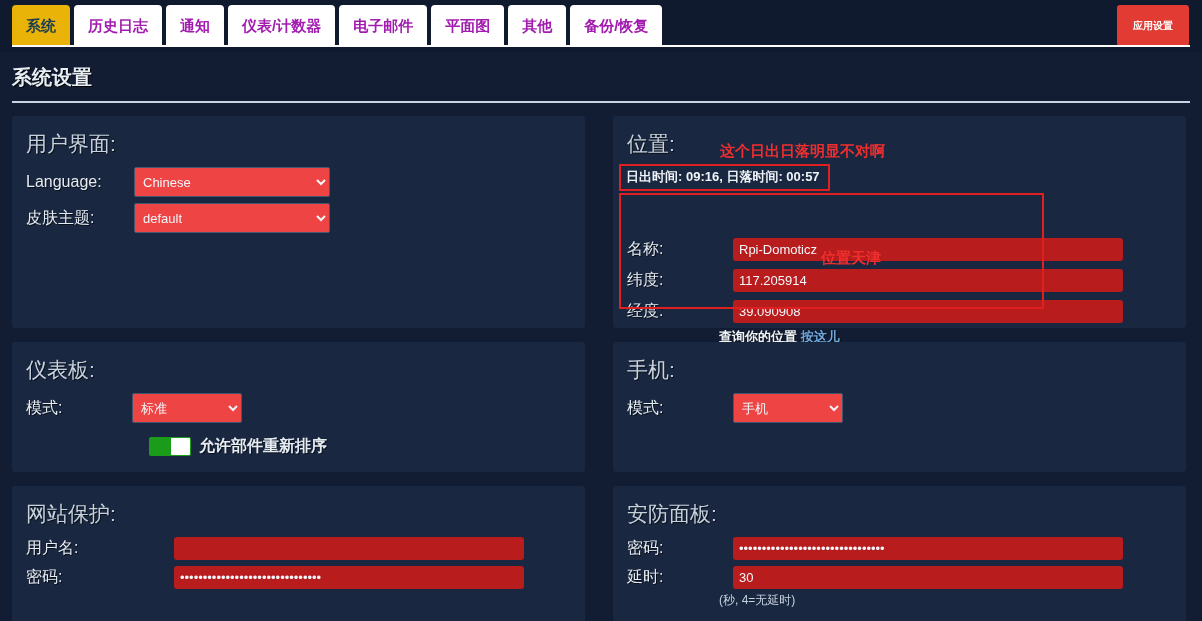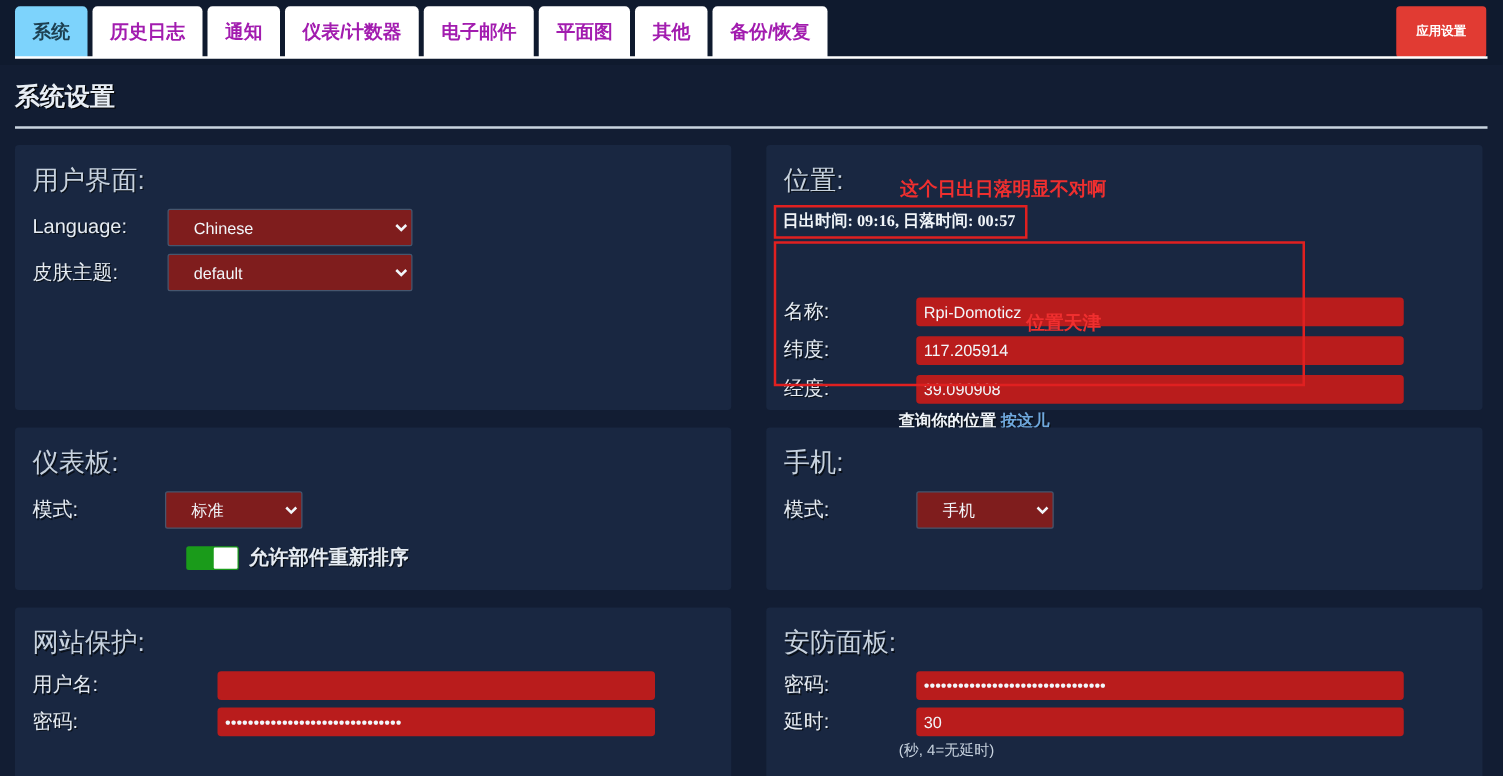--- a/index.html
+++ b/index.html
@@ -28,21 +28,21 @@
     margin-right: 4px;
     background: #ffffff;
     color: #a21caf;
     font-size: 15px;
     font-weight: bold;
     border-radius: 4px 4px 0 0;
     cursor: pointer;
     white-space: nowrap;
   }
   .tab.active {
-    background: #7dd3fc;
+    background: #eab308;
     color: #1d3f50;
   }
   .tabbar-underline {
     position: absolute;
     left: 12px;
     right: 12px;
     bottom: 5px;
     height: 2px;
     background: #ffffff;
   }
@@ -116,27 +116,27 @@
     font-size: 16px;
     font-weight: normal;
     text-shadow: 1px 1px 0 #0a1018;
   }
   .lbl-w-110 { width: 108px; }
   .lbl-w-106 { width: 106px; }
   .lbl-w-150 { width: 148px; }
 
   select.styled {
     height: 30px;
-    background: #7f1d1d;
+    background: #ef4444;
     color: #f2f6fa;
     border: 1px solid #46566e;
     border-radius: 2px;
     font-size: 13px;
     font-family: inherit;
-    padding: 0 16px;
+    padding: 0 4px;
     -webkit-appearance: menulist;
     appearance: menulist;
   }
   .sel-w-196 { width: 196px; }
   .sel-w-110 { width: 110px; }
 
   input.styled {
     height: 23px;
     background: #b91c1c;
     color: #f2f6fa;
@@ -196,21 +196,20 @@
   .sun-line {
     position: absolute;
     left: 6px;
     top: 48px;
     border: 2px solid #e02020;
     padding: 2px 8px 3px 5px;
     color: #f0f4f8;
     font-size: 13px;
     font-weight: bold;
     white-space: nowrap;
-    font-family: Liberation Serif, serif;
   }
 
   .loc-box {
     position: absolute;
     left: 6px;
     top: 77px;
     width: 425px;
     height: 116px;
     border: 2px solid #e02020;
     pointer-events: none;

